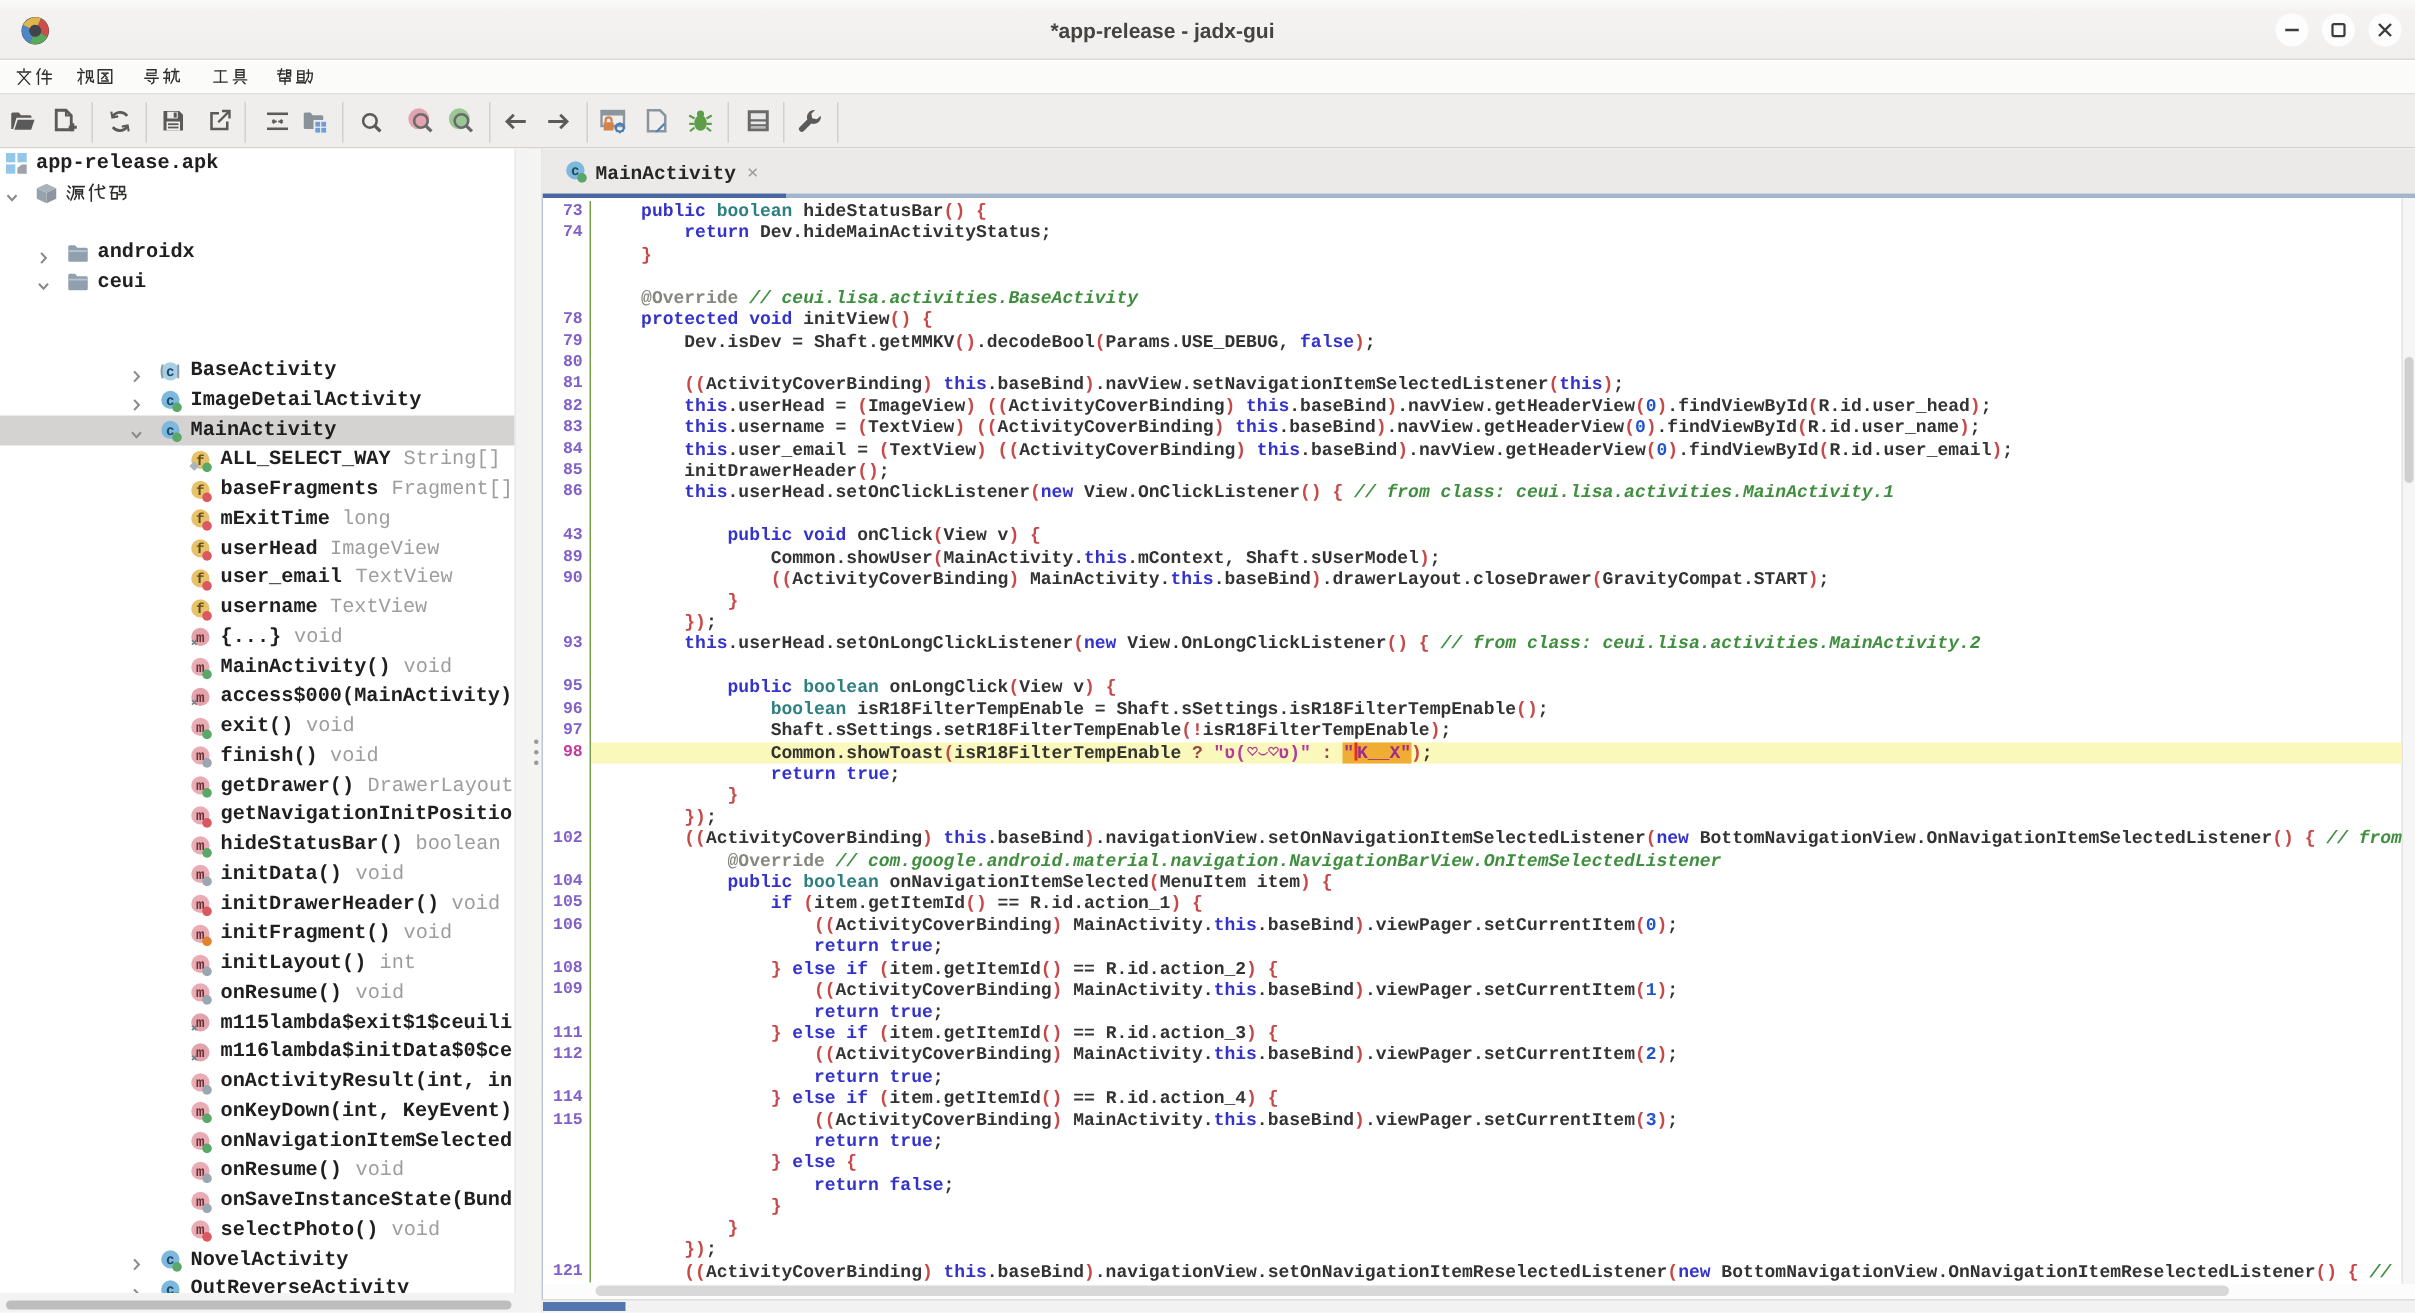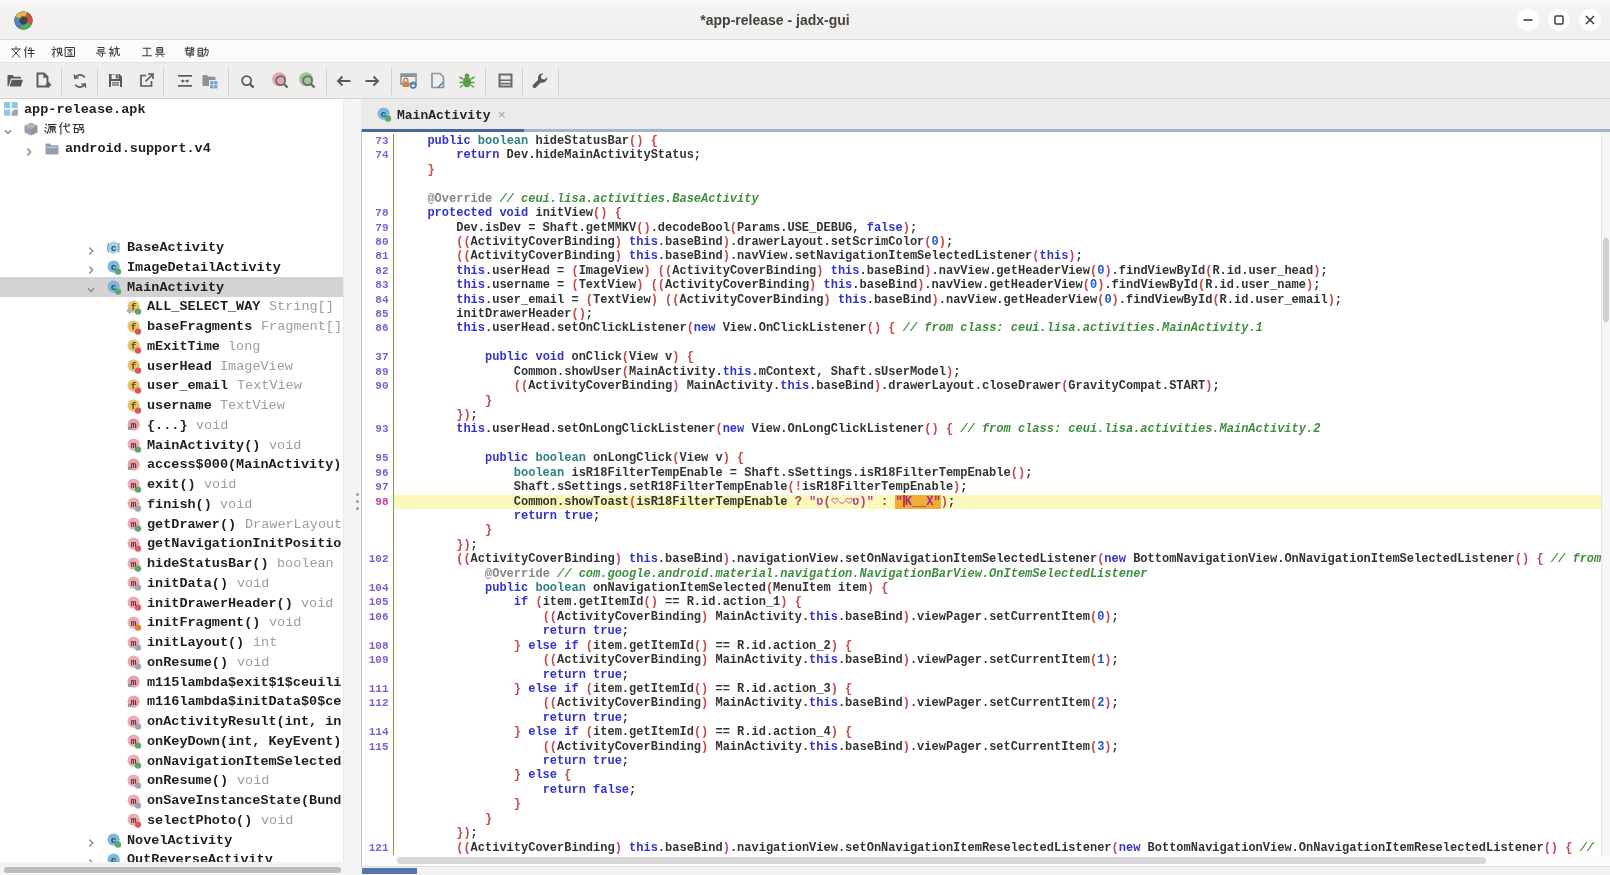--- a/index.html
+++ b/index.html
@@ -294,29 +294,39 @@
           </svg><span style="display:inline-block;width:1px"></span><svg style="vertical-align:0px" width="13" height="13" viewBox="0 0 16 16" fill="none" stroke="#2f2e2c" stroke-width="1.3" stroke-linecap="round">
             <path d="M1.5 3 L8 3"></path>
             <path d="M4.5 3 L2.5 8"></path>
             <path d="M3 8 L7.5 8 L7.5 13 L3 13 Z"></path>
             <path d="M9.5 3 L13.5 3 L13.5 7"></path>
             <path d="M9.5 3 L9.5 7 L13.5 7"></path>
             <path d="M8.5 9.5 L14.5 9.5 L14.5 12 L12.5 13.5"></path>
             <path d="M11.5 7 L11.5 9.5"></path>
           </svg></span></span>
     </div>
-<div class="trow" style="top:39.9px">
+<div class="trow" style="top:59.6px">
       <span class="chev" style="left:24px"><svg width="10" height="10" viewBox="0 0 10 10" fill="none" stroke="#8a8a8a" stroke-width="1.4">
           <path d="M3.4 1.6 L6.6 5 L3.4 8.4"></path>
         </svg></span>
       <span class="ticon" style="left:44px"><svg width="16" height="16" viewBox="0 0 16 16">
           <path d="M1.5 3.5 Q1.5 2.5 2.5 2.5 L6 2.5 L7.5 4.2 L13.5 4.2 Q14.5 4.2 14.5 5.2 L14.5 12.5 Q14.5 13.5 13.5 13.5 L2.5 13.5 Q1.5 13.5 1.5 12.5 Z" fill="#90a0af"></path>
           <rect x="1.5" y="5.8" width="13" height="1.2" fill="#b9c4cd"></rect>
         </svg></span>
-      <span class="tname" style="left:65px">android.support.v4</span>
+      <span class="tname" style="left:65px">androidx</span>
+    </div>
+<div class="trow" style="top:79.4px">
+      <span class="chev" style="left:24px"><svg width="10" height="10" viewBox="0 0 10 10" fill="none" stroke="#8a8a8a" stroke-width="1.4">
+          <path d="M2 3.2 L5 6.4 L8 3.2"></path>
+        </svg></span>
+      <span class="ticon" style="left:44px"><svg width="16" height="16" viewBox="0 0 16 16">
+          <path d="M1.5 3.5 Q1.5 2.5 2.5 2.5 L6 2.5 L7.5 4.2 L13.5 4.2 Q14.5 4.2 14.5 5.2 L14.5 12.5 Q14.5 13.5 13.5 13.5 L2.5 13.5 Q1.5 13.5 1.5 12.5 Z" fill="#90a0af"></path>
+          <rect x="1.5" y="5.8" width="13" height="1.2" fill="#b9c4cd"></rect>
+        </svg></span>
+      <span class="tname" style="left:65px">ceui</span>
     </div>
 <div class="trow" style="top:138.7px">
       <span class="chev" style="left:86px"><svg width="10" height="10" viewBox="0 0 10 10" fill="none" stroke="#8a8a8a" stroke-width="1.4">
           <path d="M3.4 1.6 L6.6 5 L3.4 8.4"></path>
         </svg></span>
       <span class="ticon" style="left:106px"><svg width="16" height="16" viewBox="0 0 16 16">
           <circle cx="7.6" cy="7.6" r="6.1" fill="#a9cfe5"></circle>
           <text x="7.6" y="10.9" font-size="9.5" font-family="Liberation Mono" font-weight="bold" fill="#1c4a66" text-anchor="middle">c</text>
           <path d="M2.5 3 Q0.8 7.6 2.5 12.2" stroke="#8a9aa6" stroke-width="1.3" fill="none"></path>
           <path d="M12.8 3 L12.8 12.2" stroke="#8a9aa6" stroke-width="1.3" fill="none"></path>
@@ -629,34 +639,33 @@
 <div class="gl" style="top:16.92px">74</div>
 <div class="crow" style="top:16.92px">        <b class="k">return</b> Dev.hideMainActivityStatus;</div>
 <div class="crow" style="top:31.34px">    <span class="r">}</span></div>
 <div class="crow" style="top:45.76px"></div>
 <div class="crow" style="top:60.18px">    <span class="a">@Override</span> <i class="c">// ceui.lisa.activities.BaseActivity</i></div>
 <div class="gl" style="top:74.60px">78</div>
 <div class="crow" style="top:74.60px">    <b class="k">protected</b> <b class="k">void</b> initView<span class="r">(</span><span class="r">)</span> <span class="r">{</span></div>
 <div class="gl" style="top:89.02px">79</div>
 <div class="crow" style="top:89.02px">        Dev.isDev = Shaft.getMMKV<span class="r">(</span><span class="r">)</span>.decodeBool<span class="r">(</span>Params.USE_DEBUG, <b class="k">false</b><span class="r">)</span>;</div>
 <div class="gl" style="top:103.44px">80</div>
-<div class="crow" style="top:103.44px">        <span class="r">(</span><span class="r">(</span>ActivityCoverBinding<span class="r">)</span> <b class="k">this</b>.baseBind<span class="r">)</span>.drawerLayout.setScrimColor<span class="r">(</span><span class="n">0</span><span class="r">)</span>;</div>
 <div class="gl" style="top:117.86px">81</div>
 <div class="crow" style="top:117.86px">        <span class="r">(</span><span class="r">(</span>ActivityCoverBinding<span class="r">)</span> <b class="k">this</b>.baseBind<span class="r">)</span>.navView.setNavigationItemSelectedListener<span class="r">(</span><b class="k">this</b><span class="r">)</span>;</div>
 <div class="gl" style="top:132.28px">82</div>
 <div class="crow" style="top:132.28px">        <b class="k">this</b>.userHead = <span class="r">(</span>ImageView<span class="r">)</span> <span class="r">(</span><span class="r">(</span>ActivityCoverBinding<span class="r">)</span> <b class="k">this</b>.baseBind<span class="r">)</span>.navView.getHeaderView<span class="r">(</span><span class="n">0</span><span class="r">)</span>.findViewById<span class="r">(</span>R.id.user_head<span class="r">)</span>;</div>
 <div class="gl" style="top:146.70px">83</div>
 <div class="crow" style="top:146.70px">        <b class="k">this</b>.username = <span class="r">(</span>TextView<span class="r">)</span> <span class="r">(</span><span class="r">(</span>ActivityCoverBinding<span class="r">)</span> <b class="k">this</b>.baseBind<span class="r">)</span>.navView.getHeaderView<span class="r">(</span><span class="n">0</span><span class="r">)</span>.findViewById<span class="r">(</span>R.id.user_name<span class="r">)</span>;</div>
 <div class="gl" style="top:161.12px">84</div>
 <div class="crow" style="top:161.12px">        <b class="k">this</b>.user_email = <span class="r">(</span>TextView<span class="r">)</span> <span class="r">(</span><span class="r">(</span>ActivityCoverBinding<span class="r">)</span> <b class="k">this</b>.baseBind<span class="r">)</span>.navView.getHeaderView<span class="r">(</span><span class="n">0</span><span class="r">)</span>.findViewById<span class="r">(</span>R.id.user_email<span class="r">)</span>;</div>
 <div class="gl" style="top:175.54px">85</div>
 <div class="crow" style="top:175.54px">        initDrawerHeader<span class="r">(</span><span class="r">)</span>;</div>
 <div class="gl" style="top:189.96px">86</div>
 <div class="crow" style="top:189.96px">        <b class="k">this</b>.userHead.setOnClickListener<span class="r">(</span><b class="k">new</b> View.OnClickListener<span class="r">(</span><span class="r">)</span> <span class="r">{</span> <i class="c">// from class: ceui.lisa.activities.MainActivity.1</i></div>
-<div class="gl" style="top:218.80px">37</div>
+<div class="gl" style="top:218.80px">43</div>
 <div class="crow" style="top:218.80px">            <b class="k">public</b> <b class="k">void</b> onClick<span class="r">(</span>View v<span class="r">)</span> <span class="r">{</span></div>
 <div class="gl" style="top:233.22px">89</div>
 <div class="crow" style="top:233.22px">                Common.showUser<span class="r">(</span>MainActivity.<b class="k">this</b>.mContext, Shaft.sUserModel<span class="r">)</span>;</div>
 <div class="gl" style="top:247.64px">90</div>
 <div class="crow" style="top:247.64px">                <span class="r">(</span><span class="r">(</span>ActivityCoverBinding<span class="r">)</span> MainActivity.<b class="k">this</b>.baseBind<span class="r">)</span>.drawerLayout.closeDrawer<span class="r">(</span>GravityCompat.START<span class="r">)</span>;</div>
 <div class="crow" style="top:262.06px">            <span class="r">}</span></div>
 <div class="crow" style="top:276.48px">        <span class="r">}</span><span class="r">)</span>;</div>
 <div class="gl" style="top:290.90px">93</div>
 <div class="crow" style="top:290.90px">        <b class="k">this</b>.userHead.setOnLongClickListener<span class="r">(</span><b class="k">new</b> View.OnLongClickListener<span class="r">(</span><span class="r">)</span> <span class="r">{</span> <i class="c">// from class: ceui.lisa.activities.MainActivity.2</i></div>
 <div class="gl" style="top:319.74px">95</div>

